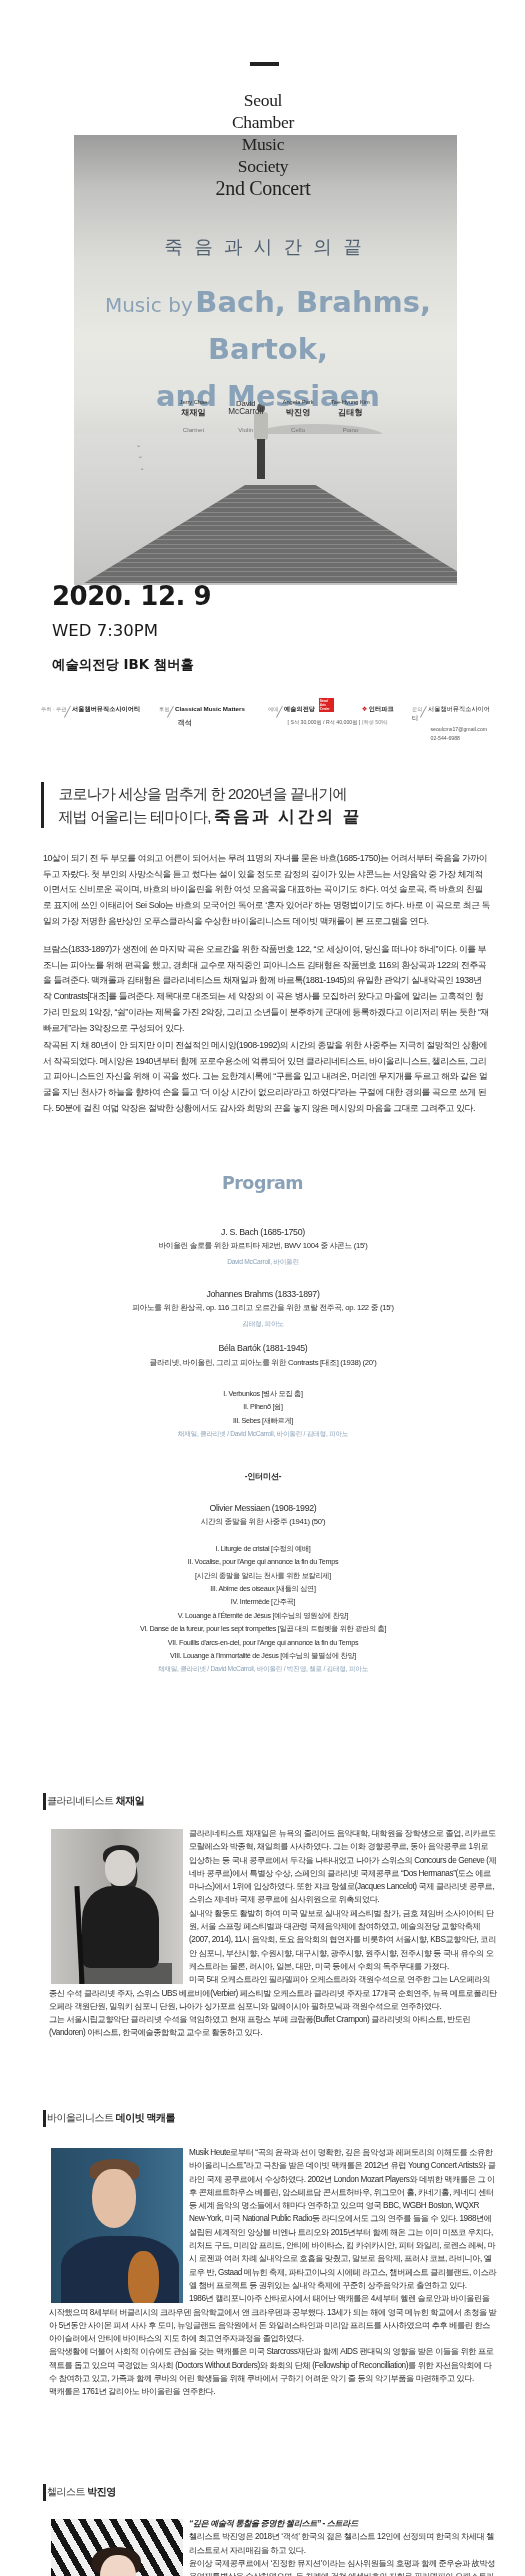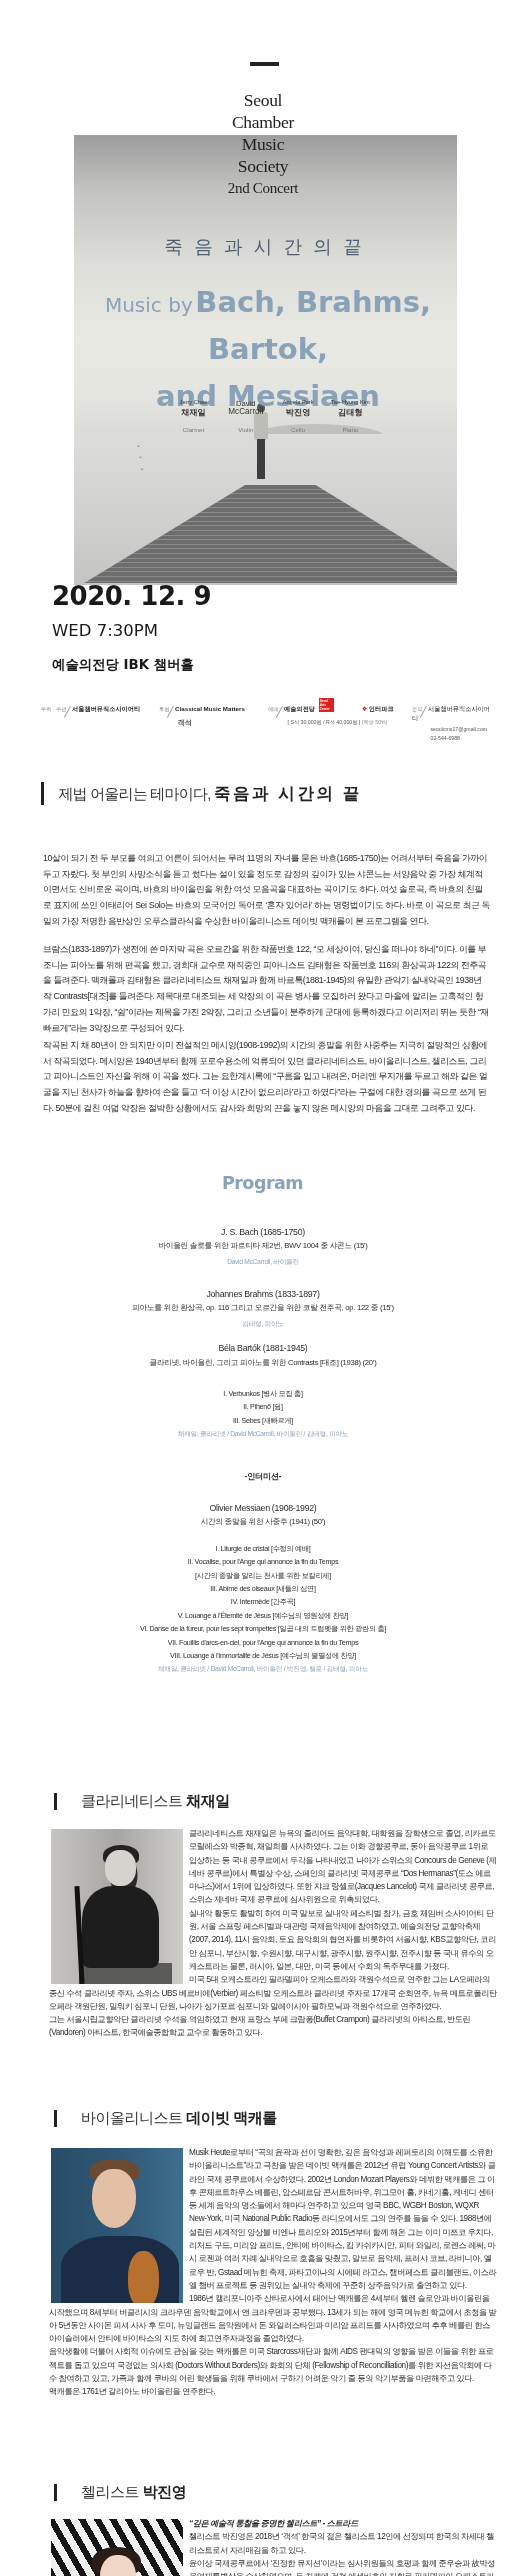--- a/index.html
+++ b/index.html
@@ -13,21 +13,21 @@
 .poster-photo .sea{position:absolute;left:0;right:0;top:299px;bottom:0;background:linear-gradient(180deg,#dcdcda,#cfcfcd 60%,#c4c4c2)}
 .poster-photo .hills{position:absolute;left:180px;top:289px;width:129px;height:15.5px;background:#b9b9b7;border-radius:60% 70% 0 0/100% 100% 0 0;opacity:.8}
 .poster-photo .pier{position:absolute;left:10.3px;top:350px;width:392px;height:98px;
   background:repeating-linear-gradient(180deg,#6d6d6d 0 3.6px,#8a8a8a 3.6px 4.6px);clip-path:polygon(41% 0,59% 0,100% 100%,0 100%)}
 .poster-photo .man{position:absolute;left:178px;top:268px;width:18.5px;height:77px}
 .poster-photo .man .body{position:absolute;left:2.1px;top:9.3px;width:14.4px;height:28px;background:#bdbdb8;border-radius:3.1px}
 .poster-photo .man .legs{position:absolute;left:4.6px;top:36px;width:8.2px;height:40px;background:#3e3e3e}
 .poster-photo .man .head{position:absolute;left:5.2px;top:0;width:8.2px;height:10.3px;background:#555;border-radius:50%}
 .poster-photo .birds{position:absolute;left:62px;top:304px;color:#777;font-size:6.2px;line-height:11.3px}
 .poster-title{position:absolute;left:0;width:526px;top:89px;text-align:center;font-family:"Liberation Serif","DejaVu Serif",serif;color:#222;font-size:17.5px;line-height:22px;letter-spacing:-0.3px}
-.poster-title .sub{font-size:15px}
+.poster-title .sub{font-size:20px}
 .poster-kor-title{position:absolute;left:0;width:526px;top:234px;text-align:center;font-size:18.5px;letter-spacing:11.3px;color:#4f5f70;font-family:"DejaVu Sans",sans-serif;padding-left:11.3px}
 .poster-music{position:absolute;left:93px;top:282px;width:350px;text-align:center;color:#8aa2b8;font-family:"DejaVu Sans",sans-serif;line-height:40px}
 .poster-music .small{font-size:20px}
 .poster-music .big{font-size:29px;font-weight:bold}
 .poster-performers{position:absolute;left:173px;top:399px;display:flex;gap:11.3px}
 .performer{width:41px;text-align:center;color:#333}
 .performer .en{font-size:5.7px;display:block;height:8.2px}
 .performer .ko{font-size:8.2px;font-weight:bold;display:block;height:11.3px}
 .performer .inst{font-size:6.2px;color:#777;display:block;margin-top:7.2px}
 .poster-date{position:absolute;left:52px;top:581px;font-family:"DejaVu Sans",sans-serif;color:#1a1a1a}
@@ -49,21 +49,21 @@
 
 .section-title{position:absolute;left:0;width:525px;text-align:center;color:#8aa2b8;font-family:"DejaVu Sans",sans-serif;font-size:17.5px;letter-spacing:-0.5px}
 .program{position:absolute;left:0;width:526px;text-align:center;color:#2b2b2b;font-size:7.7px;line-height:13.4px;letter-spacing:-0.3px}
 .prog-item{margin-bottom:13.4px}
 .prog-item .comp{font-size:8.8px;display:block;line-height:13.4px}
 .prog-item .work{font-size:7.7px;display:block;line-height:13.4px}
 .prog-item .perf{font-size:6.7px;color:#8aa2b8;display:block;line-height:11.3px;margin-top:3.1px}
 .prog-item .mv{display:block;font-size:7.2px;line-height:13.4px}
 .intermission{font-size:8.2px;font-weight:bold;margin:31px 0 18px}
 
-.artist-head{position:absolute;left:54px;padding-left:24px;border-left:3.1px solid #222;font-size:15px;line-height:16.5px;color:#333;letter-spacing:-0.5px}
+.artist-head{position:absolute;left:43px;padding-left:1px;border-left:3.1px solid #222;font-size:10px;line-height:16.5px;color:#333;letter-spacing:-0.5px}
 .artist-head b{color:#222}
 .photo{position:absolute;left:51px;width:132px;height:155px;overflow:hidden}
 .bio{position:absolute;left:49px;width:448px;font-size:8.2px;line-height:13.3px;color:#2a2a2a;letter-spacing:-0.4px}
 .bio .float{float:left;width:140px;height:155px}
 .bio .quote{font-style:italic;font-weight:bold}
 .p-chae{background:radial-gradient(ellipse at 55% 30%,#2a2a2a 0 13%,transparent 14%),linear-gradient(90deg,#c7c5c1,#a8a6a2 50%,#cfcdc9);}
 .p-chae .shirt{position:absolute;left:31px;top:57px;width:77px;height:82px;background:#1d1d1d;border-radius:40% 40% 10% 10%}
 .p-chae .face{position:absolute;left:54px;top:20.6px;width:31px;height:36px;background:#d6d3cf;border-radius:45%}
 .p-chae .hair{position:absolute;left:52px;top:15.5px;width:36px;height:20.6px;background:#222;border-radius:50% 50% 30% 30%}
 .p-chae .clar{position:absolute;left:26px;top:57px;width:5.2px;height:98px;background:#111;transform:rotate(-3deg)}
@@ -154,20 +154,21 @@
       <div class="sp" style="left:371px">
         <span class="lbl">문의</span>
         <b style="font-weight:normal">서울챔버뮤직소사이어티</b>
         <span class="small" style="margin-left:18.5px;margin-top:3.1px">seoulcms17@gmail.com</span>
         <span class="small" style="margin-left:18.5px;margin-top:3.1px">02-544-6988</span>
       </div>
     </div>
   </section>
 
   <div class="intro-head">
+    <div>코로나가 세상을 멈추게 한 2020년을 끝내기에</div>
     <div><span>제법 어울리는 테마이다,</span> <span class="strong">죽음과 시간의 끝</span></div>
   </div>
   <p class="essay" style="top:851px">10살이 되기 전 두 부모를 여의고 어른이 되어서는 무려 11명의 자녀를 묻은 바흐(1685-1750)는 어려서부터 죽음을 가까이 두고 자랐다. 첫 부인의 사망소식을 듣고 썼다는 설이 있을 정도로 감정의 깊이가 있는 샤콘느는 서양음악 중 가장 체계적이면서도 신비로운 곡이며, 바흐의 바이올린을 위한 여섯 모음곡을 대표하는 곡이기도 하다. 여섯 솔로곡, 즉 바흐의 친필로 표지에 쓰인 이태리어 Sei Solo는 바흐의 모국어인 독어로 ‘혼자 있어라’ 하는 명령법이기도 하다. 바로 이 곡으로 최근 독일의 가장 저명한 음반상인 오푸스클라식을 수상한 바이올리니스트 데이빗 맥캐롤이 본 프로그램을 연다.</p>
   <p class="essay" style="top:942px">브람스(1833-1897)가 생전에 쓴 마지막 곡은 오르간을 위한 작품번호 122, “오 세상이여, 당신을 떠나야 하네”이다. 이를 부조니는 피아노를 위해 편곡을 했고, 경희대 교수로 재직중인 피아니스트 김태형은 작품번호 116의 환상곡과 122의 전주곡을 들려준다. 맥캐롤과 김태형은 클라리네티스트 채재일과 함께 바르톡(1881-1945)의 유일한 관악기 실내악곡인 1938년 작 Contrasts[대조]를 들려준다. 제목대로 대조되는 세 악장의 이 곡은 병사를 모집하러 왔다고 마을에 알리는 고혹적인 헝가리 민요의 1악장, “쉼”이라는 제목을 가진 2악장, 그리고 소년들이 분주하게 군대에 등록하겠다고 이리저리 뛰는 듯한 “재빠르게”라는 3악장으로 구성되어 있다.</p>
   <p class="essay" style="top:1038px">작곡된 지 채 80년이 안 되지만 이미 전설적인 메시앙(1908-1992)의 시간의 종말을 위한 사중주는 지극히 절망적인 상황에서 작곡되었다. 메시앙은 1940년부터 함께 포로수용소에 억류되어 있던 클라리네티스트, 바이올리니스트, 첼리스트, 그리고 피아니스트인 자신을 위해 이 곡을 썼다. 그는 요한계시록에 “구름을 입고 내려온, 머리엔 무지개를 두르고 해와 같은 얼굴을 지닌 천사가 하늘을 향하여 손을 들고 ‘더 이상 시간이 없으리라’라고 하였다”라는 구절에 대한 경의를 곡으로 쓰게 된다. 50분에 걸친 여덟 악장은 절박한 상황에서도 감사와 희망의 끈을 놓지 않은 메시앙의 마음을 그대로 그려주고 있다.</p>
 
   <h2 class="section-title" style="top:1173px">Program</h2>
   <div class="program" style="top:1226px">
     <div class="prog-item">
       <span class="comp">J. S. Bach (1685-1750)</span>

